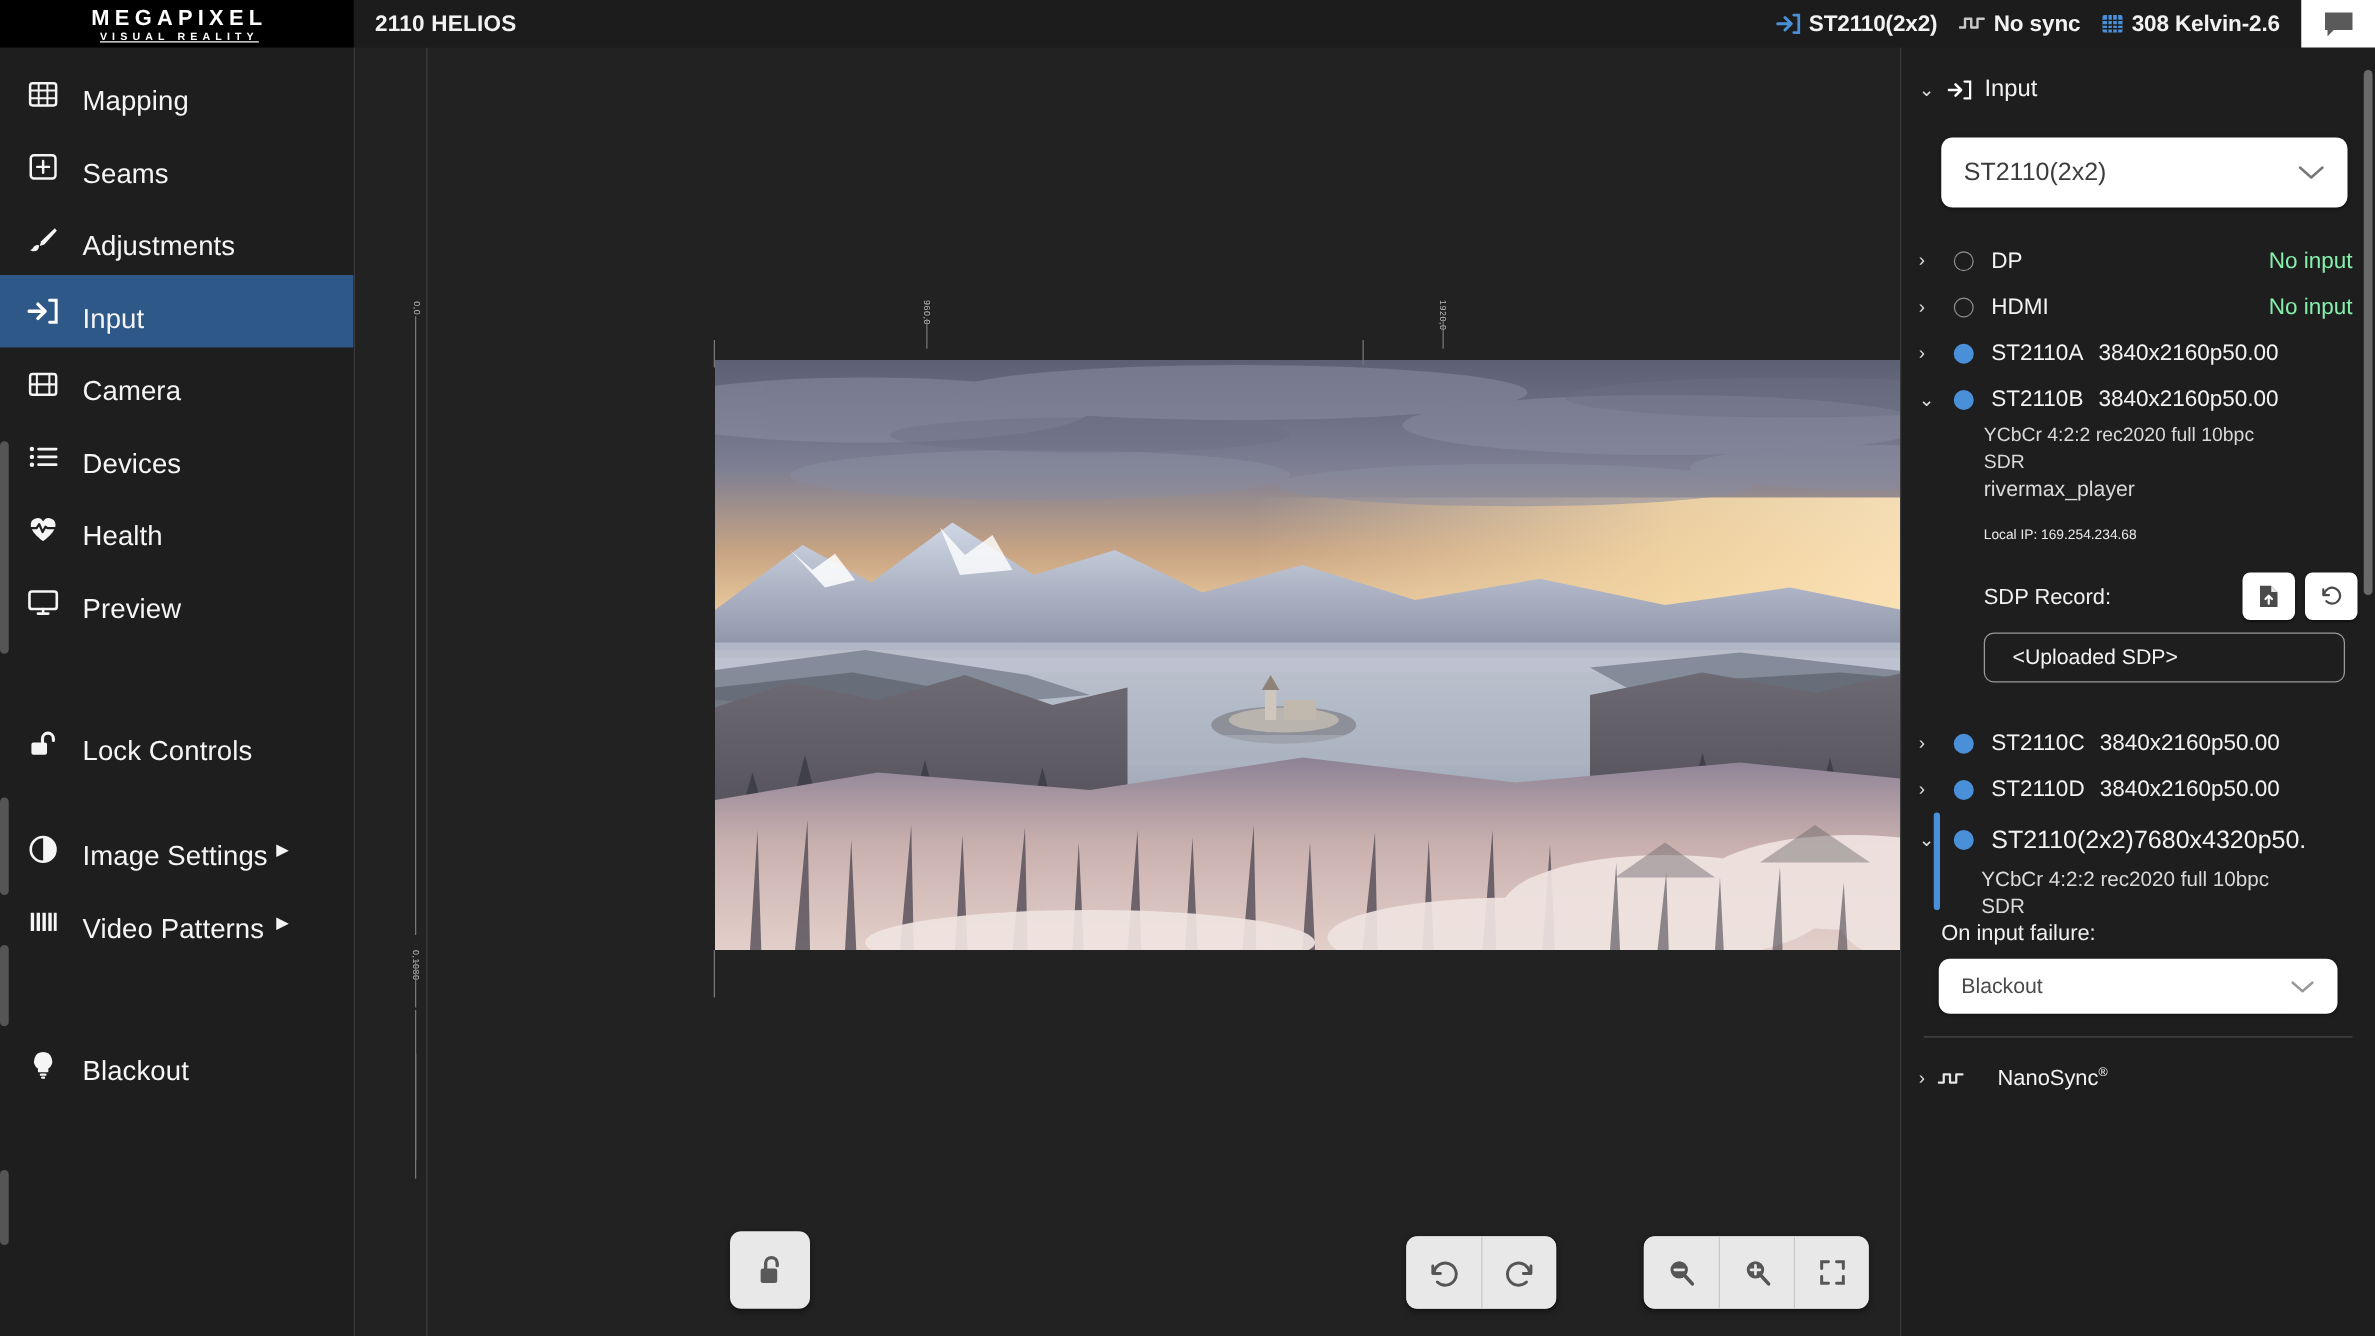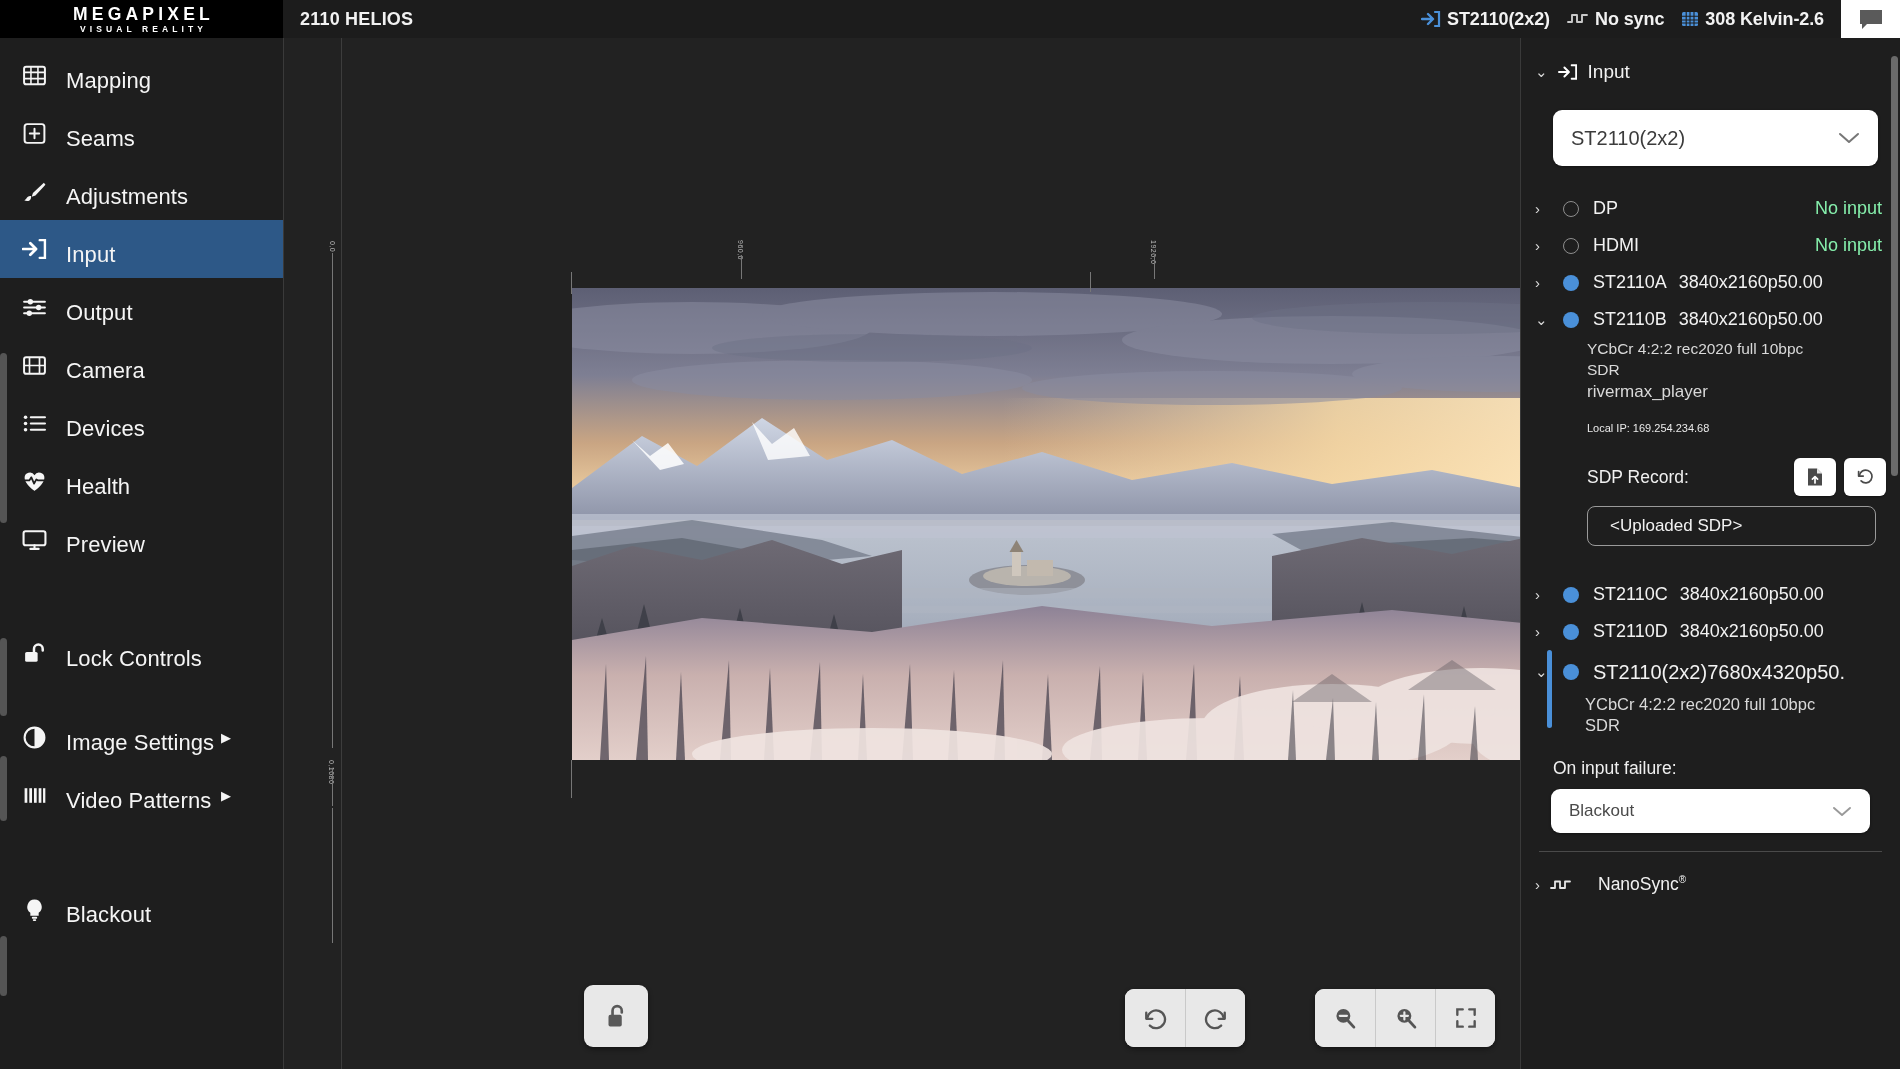--- a/index.html
+++ b/index.html
@@ -27,20 +27,21 @@
   }
   .brand-main {
     color: #fff; font-size: 17.5px; font-weight: 700;
     letter-spacing: 4.2px; line-height: 19px;
     padding-left: 4px;
   }
   .brand-sub {
     color: #fff; font-size: 8.5px; font-weight: 600;
     letter-spacing: 4.1px; line-height: 11px;
     padding-left: 4px;
+    text-decoration: underline;
   }
   .win-title {
     color: #f2f2f2; font-size: 18px; font-weight: 600;
     margin-left: 17px; letter-spacing: .2px;
   }
   .topbar-right {
     margin-left: auto; display: flex; align-items: center; height: 38px;
   }
   .tb-stat { display: flex; align-items: center; gap: 6px; margin-right: 17px; }
   .tb-stat-label { color: #f2f2f2; font-size: 18px; font-weight: 600; letter-spacing: -.1px; }
@@ -185,21 +186,21 @@
     box-shadow: 0 1px 2px rgba(0,0,0,.4);
   }
   .sdp-field {
     margin: 10px 24px 0 66px; height: 40px;
     border: 1.5px solid #9a9a9a; border-radius: 8px;
     display: flex; align-items: center; padding-left: 22px; cursor: text;
   }
   .sdp-field span { color: #f2f2f2; font-size: 17px; }
 
   .divider { height: 1px; background: #4a4a4a; margin: 18px 18px 0 18px; }
-  .onfail-label { color: #f0f0f0; font-size: 17.5px; padding-left: 32px; margin-top: 22px; }
+  .onfail-label { color: #f0f0f0; font-size: 17.5px; padding-left: 32px; }
 
   .rp-foot { display: flex; align-items: center; padding-left: 14px; margin-top: 22px; }
   .rp-foot-label { color: #f2f2f2; font-size: 17.5px; margin-left: 26px; }
   .sup { font-size: 10px; vertical-align: super; }
   .rp-scroll {
     position: absolute; right: 2px; width: 7px; background: #6a6a6a; border-radius: 4px;
   }
 </style>
 </head>
 <body>
@@ -295,35 +296,20 @@
       <div class="nav-item active">
         <span class="nav-ico">
           <svg width="25" height="24" viewBox="0 0 24 22">
               <path d="M1 11h11M8 5.5l5.5 5.5L8 16.5" stroke="#ffffff" stroke-width="2.6" fill="none" stroke-linecap="round" stroke-linejoin="round"></path>
               <path d="M17 2.5h5v17h-5" stroke="#ffffff" stroke-width="2.3" fill="none" stroke-linecap="round"></path>
             </svg>
         </span>
         <span class="nav-label">Input</span>
       </div>
 
-      <div class="nav-item">
-        <span class="nav-ico">
-          <svg width="25" height="25" viewBox="0 0 24 24">
-              <g stroke="#f5f5f5" stroke-width="1.9" stroke-linecap="round">
-                <path d="M2 6.5h20M2 12h20M2 17.5h20"></path>
-              </g>
-              <g fill="#f5f5f5">
-                <circle cx="8" cy="6.5" r="2.6"></circle>
-                <circle cx="16" cy="12" r="2.6"></circle>
-                <circle cx="7" cy="17.5" r="2.6"></circle>
-              </g>
-            </svg>
-        </span>
-        <span class="nav-label">Output</span>
-      </div>
 
       <div class="nav-item">
         <span class="nav-ico">
           <svg width="25" height="25" viewBox="0 0 24 24">
               <rect x="2" y="4" width="20" height="16" rx="2" stroke="#f5f5f5" stroke-width="1.9" fill="none"></rect>
               <path d="M7.2 4v16M16.8 4v16M2 12h20" stroke="#f5f5f5" stroke-width="1.6"></path>
             </svg>
         </span>
         <span class="nav-label">Camera</span>
       </div>

